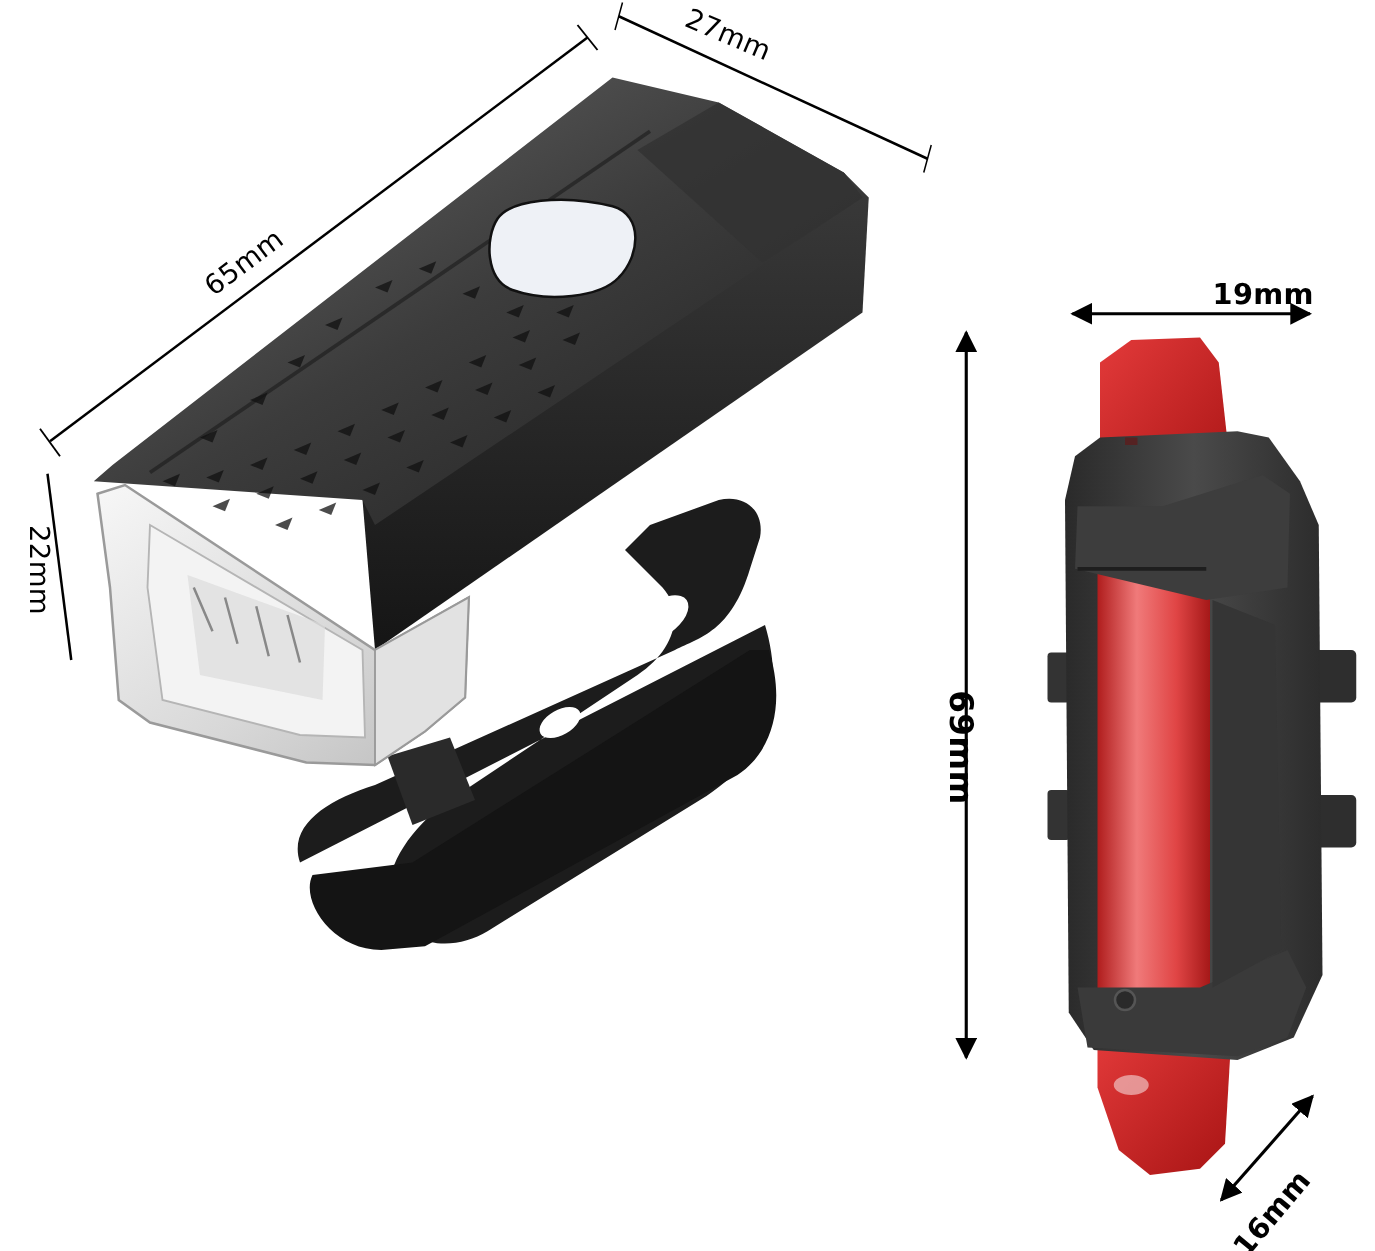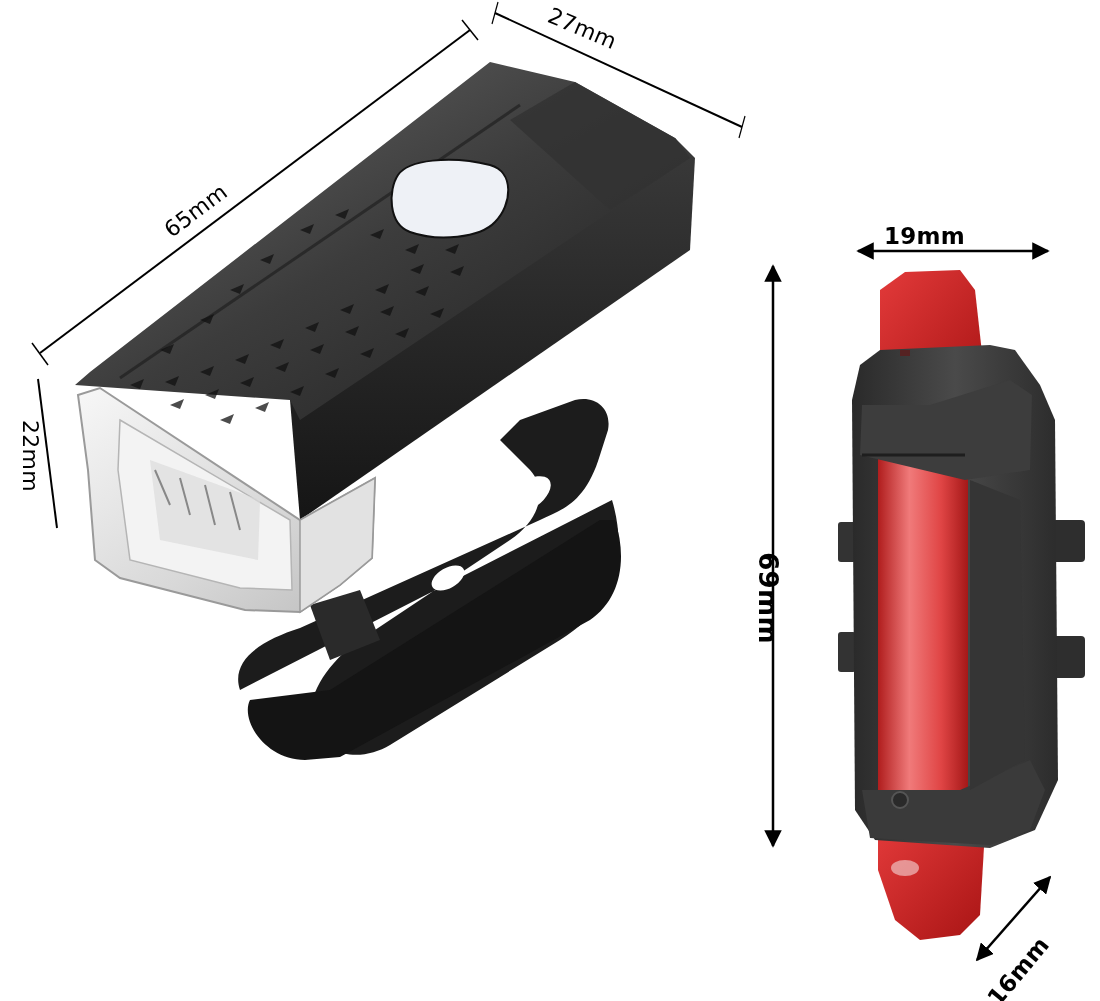--- a/index.html
+++ b/index.html
@@ -160,16 +160,16 @@
       <line x1="773" y1="266" x2="773" y2="846" stroke-width="2.5" marker-start="url(#arrowHead)" marker-end="url(#arrowHead)"></line>
 
       <line x1="977" y1="960" x2="1050" y2="877" stroke-width="2.5" marker-start="url(#arrowHead)" marker-end="url(#arrowHead)"></line>
     </g>
   </svg>
 
   
   <div class="dim-label" style="left:160px; top:200px; transform: rotate(-37deg);">65mm</div>
   <div class="dim-label" style="left:546px; top:18px; transform: rotate(23deg);">27mm</div>
   <div class="dim-label" style="left:-6px; top:445px; transform: rotate(90deg);">22mm</div>
-  <div class="dim-label bold" style="left:884px; top:225px;">19mm</div>
+  <div class="dim-label bold" style="left:970px; top:225px;">19mm</div>
   <div class="dim-label bold" style="left:722px; top:585px; transform: rotate(90deg); font-size:26px;">69mm</div>
   <div class="dim-label bold" style="left:978px; top:960px; transform: rotate(-50deg);">16mm</div>
 </div>
 
 </body></html>

